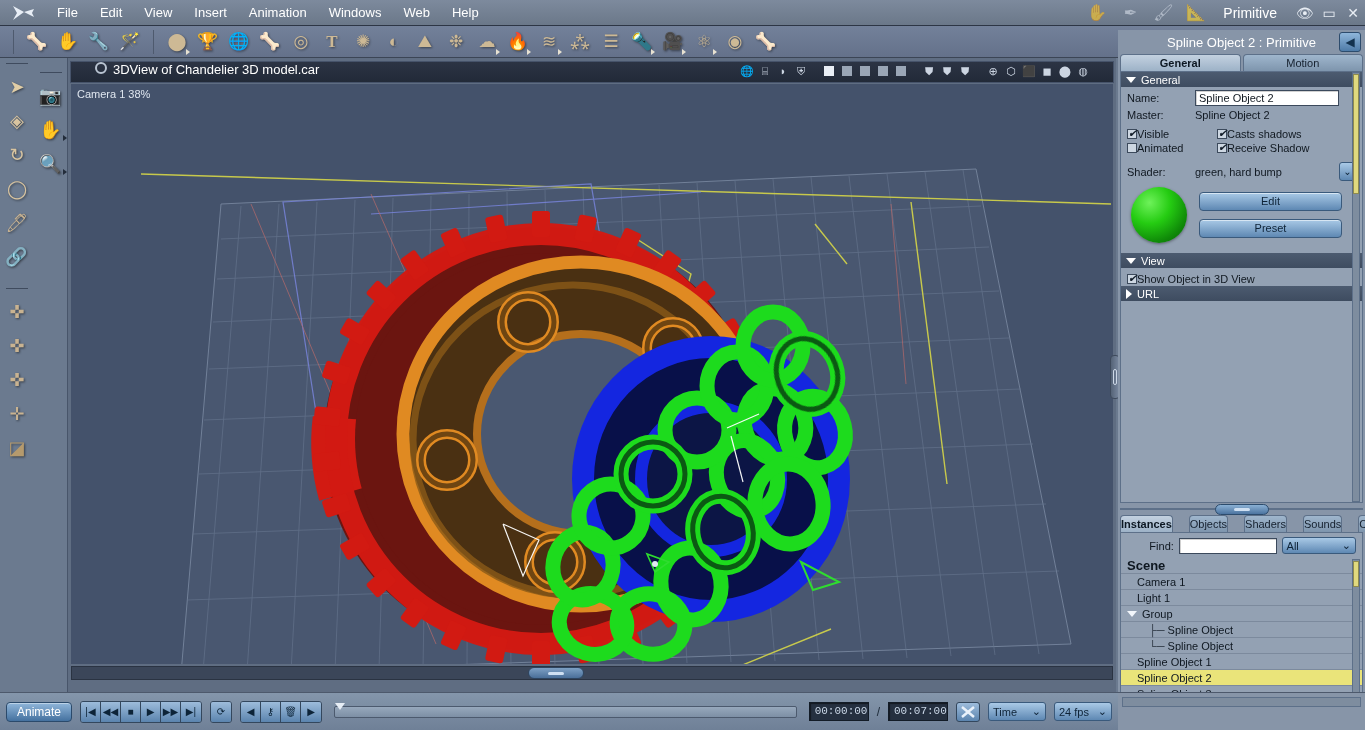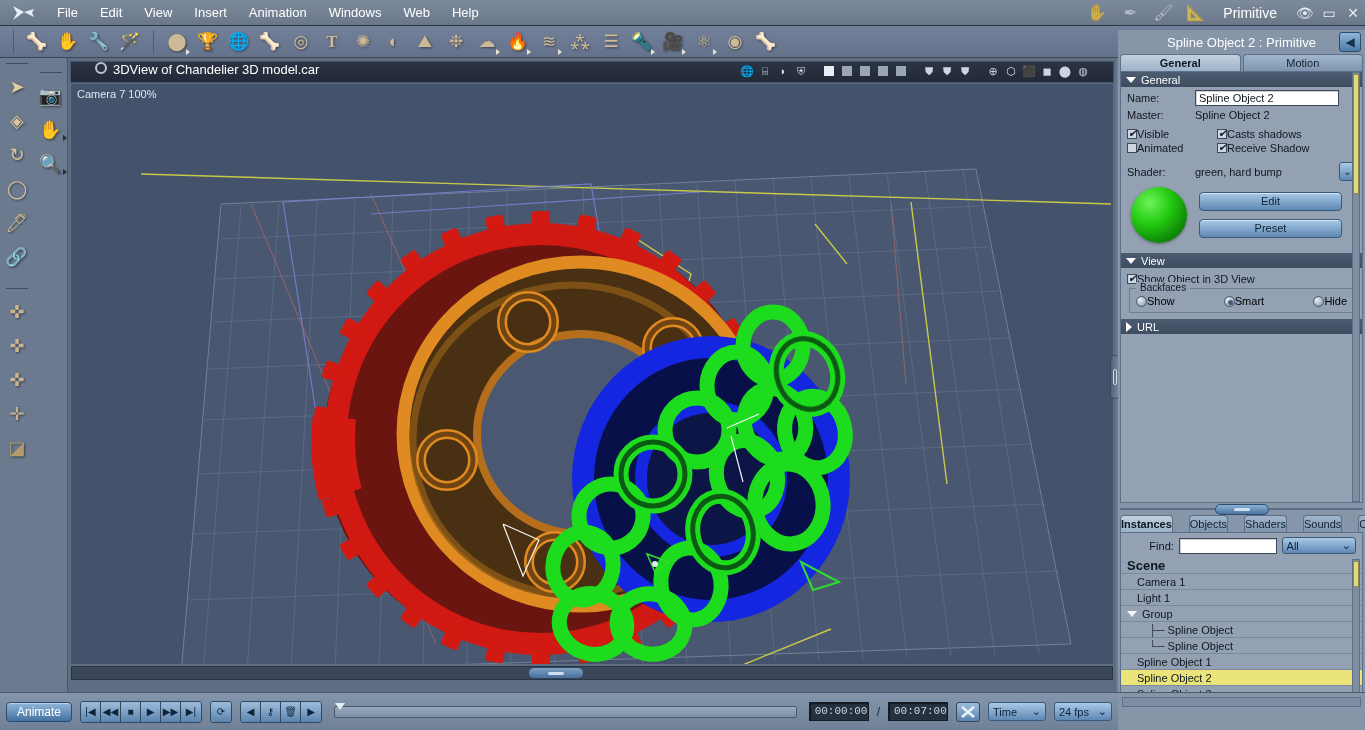--- a/index.html
+++ b/index.html
@@ -431,21 +431,21 @@
         <div class="vpt">⊕</div>
         <div class="vpt">⬡</div>
         <div class="vpt">⬛</div>
         <div class="vpt">◼</div>
         <div class="vpt">⬤</div>
         <div class="vpt">◍</div>
       </div>
     </div>
 
     <div class="vp-canvas">
-      <div class="vp-cam-label">Camera 7 100%</div>
+      <div class="vp-cam-label">Camera 1 38%</div>
       <svg class="grid" width="1042" height="580" viewBox="0 0 1042 580">
         <rect width="1042" height="580" fill="#44526b"></rect>
 
         <g stroke="#6d7d95" stroke-width="1" opacity="0.85">
           <path d="M150 120 L905 85 L1000 560 L110 590 Z" fill="#4a5871" stroke="#7a89a1"></path>
         </g>
         <g stroke="#66758e" stroke-width="0.8" opacity="0.8">
           <line x1="170" y1="122" x2="132" y2="588"></line>
             <line x1="208" y1="120" x2="176" y2="588"></line>
           <line x1="246" y1="118" x2="220" y2="588"></line>
@@ -764,37 +764,20 @@
         <span>View</span>
       </div>
 
       <div class="ckrow" style="margin-top:4px">
         <label class="ck">
           <i class="ckbox on"></i>
           <span>Show Object in 3D View</span>
         </label>
       </div>
 
-      <div class="group-box">
-        <span class="group-legend">Backfaces</span>
-        <div style="display:flex; align-items:center; justify-content:space-between; padding-top:2px">
-          <label class="ck">
-            <i class="radio"></i>
-            <span>Show</span>
-          </label>
-          <label class="ck">
-            <i class="radio on"></i>
-            <span>Smart</span>
-          </label>
-          <label class="ck">
-            <i class="radio"></i>
-            <span>Hide</span>
-          </label>
-        </div>
-      </div>
 
       <div class="section-hdr">
         <i class="tri-right"></i>
         <span>URL</span>
       </div>
 
       <div class="v-scroll" style="top:0;height:100%;"></div>
       <div class="v-thumb" style="top:2px;height:120px"></div>
     </div>
 

